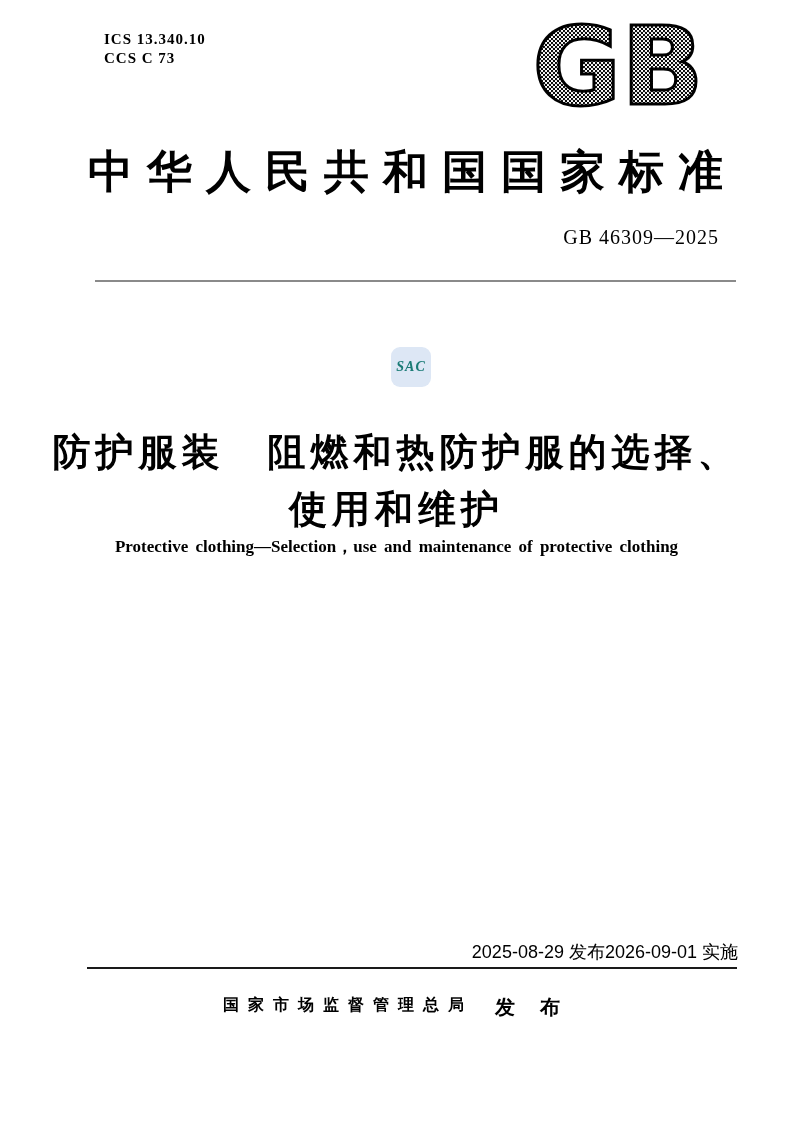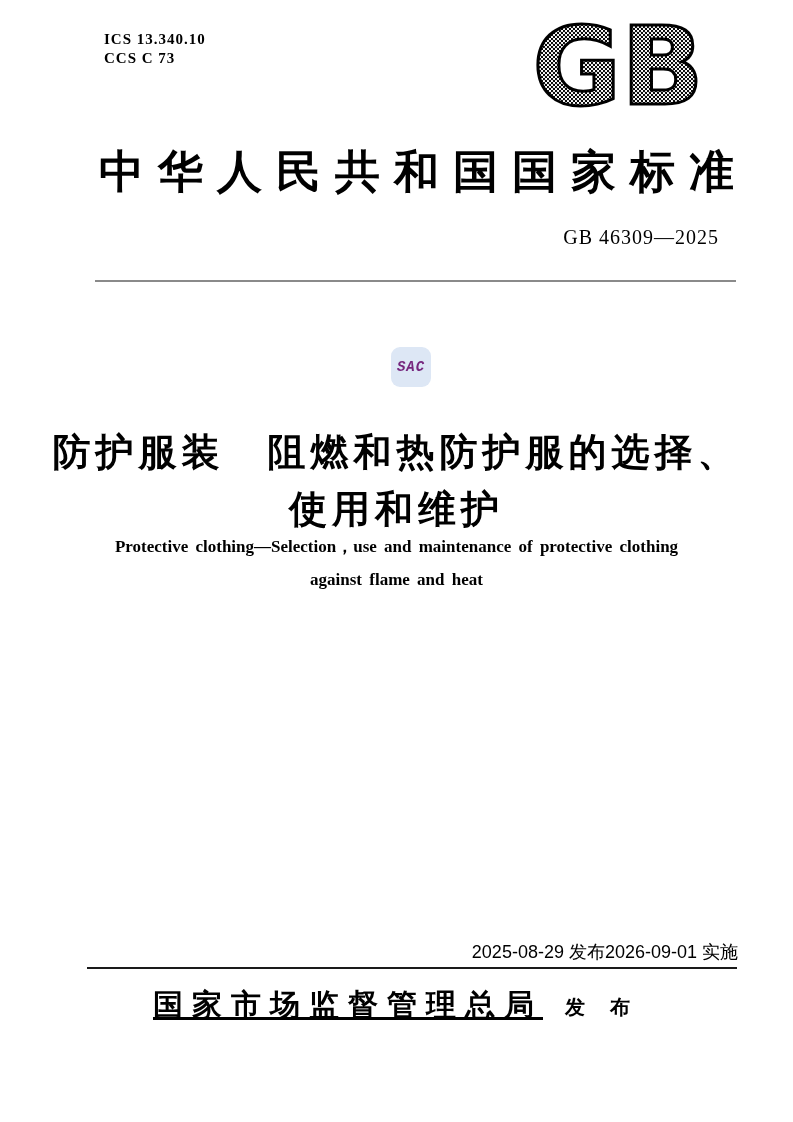--- a/index.html
+++ b/index.html
@@ -19,42 +19,41 @@
     margin-left:9px;
   }
   .gb-logo{
     position:absolute;top:14px;right:80px;width:190px;height:104px;
   }
   .national-title{
     position:absolute;top:142px;left:88px;width:660px;
     font-size:45px;font-weight:bold;white-space:nowrap;
     letter-spacing:14px;
     font-family:"Liberation Serif", serif;
-    margin-left:11px;
   }
   .std-number{
     position:absolute;top:226px;right:74px;
     font-size:20px;font-weight:normal;
     font-family:"Liberation Serif", serif;
     letter-spacing:1px;
   }
   .rule-gray{
     position:absolute;top:280px;left:95px;width:641px;height:2px;
     background:#8a8a8a;
   }
   .watermark{
     position:absolute;left:391px;top:347px;width:40px;height:40px;
     background:#dce6f5;border-radius:9px;
     display:flex;align-items:center;justify-content:center;
     opacity:0.95;
   }
   .watermark span{
-    font-family:Liberation Mono, monospace;
+    font-family:Liberation Serif, serif;
     font-style:italic;font-weight:bold;font-size:14px;
-    color:#701a75;text-shadow:0 0 1px #c3d3ec;
+    color:#0f766e;text-shadow:0 0 1px #c3d3ec;
     letter-spacing:1px;
   }
   .cn-title{
     position:absolute;top:424px;left:0;width:100%;
     text-align:center;
     font-family:"Liberation Sans", sans-serif;
     font-weight:bold;font-size:38px;line-height:57px;
     letter-spacing:5px;
   }
   .en-title{
@@ -73,22 +72,22 @@
   .rule-black{
     position:absolute;top:967px;left:87px;width:650px;height:2px;
     background:#1a1a1a;
   }
   .issuer-row{
     position:absolute;top:988px;left:0;width:100%;
     display:flex;justify-content:center;align-items:center;gap:22px;
   }
   .issuer-lines{
     font-family:"Liberation Serif", serif;
-    font-weight:bold;font-size:30px;line-height:29px;
-    letter-spacing:9px;white-space:nowrap;text-decoration:underline;
+    font-weight:bold;font-size:16px;line-height:29px;
+    letter-spacing:9px;white-space:nowrap;
   }
   .publish-label{
     font-family:Liberation Serif, serif;
     font-weight:bold;font-size:20px;letter-spacing:10px;
     padding-top:6px;white-space:nowrap;
   }
 </style>
 </head>
 <body>
 
@@ -120,21 +119,20 @@
     <span>SAC</span>
   </div>
 
   <div class="cn-title">
     <div>防护服装　阻燃和热防护服的选择、</div>
     <div>使用和维护</div>
   </div>
 
   <div class="en-title">
     <div>Protective clothing—Selection，use and maintenance of protective clothing</div>
-    <div>against flame and heat</div>
   </div>
 
   <div class="dates-row">
     <span>2025-08-29 发布</span>
     <span>2026-09-01 实施</span>
   </div>
 
   <div class="rule-black"></div>
 
   <div class="issuer-row">

